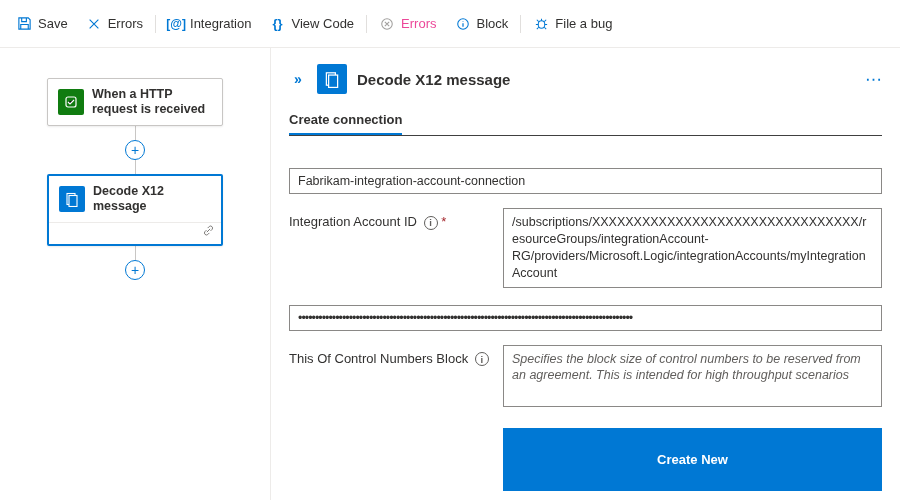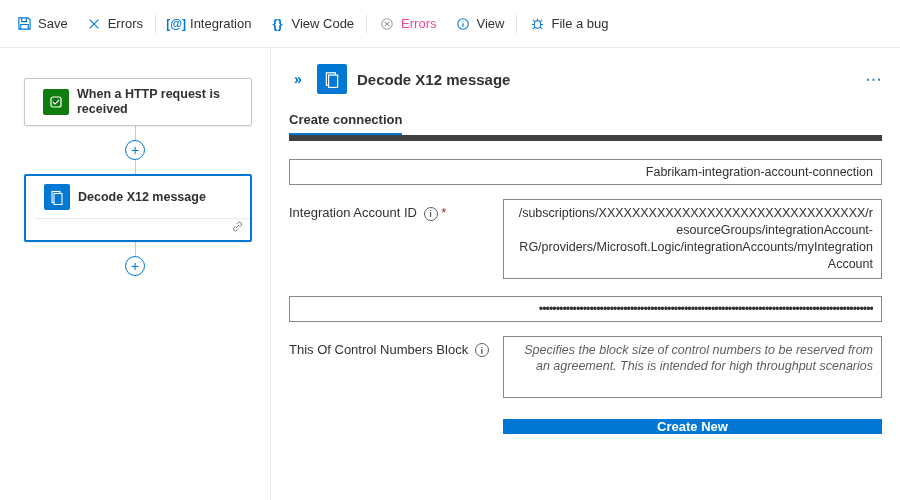--- a/index.html
+++ b/index.html
@@ -4,49 +4,49 @@
 <style>
   * { box-sizing: border-box; margin: 0; padding: 0; font-family: 'Segoe UI', Arial, sans-serif; }
   body { width: 900px; height: 500px; overflow: hidden; background: #fff; font-size: 13px; color: #323130; }
   .toolbar { display: flex; align-items: center; height: 48px; padding: 0 8px; gap: 2px; border-bottom: 1px solid #edebe9; }
   .tb-item { display: flex; align-items: center; gap: 6px; padding: 4px 8px; cursor: pointer; border-radius: 2px; }
   .tb-item.disabled { color: #ec4899; cursor: default; }
   .tb-sep { width: 1px; height: 18px; background: #e1dfdd; margin: 0 2px; }
   .icon { display: inline-flex; width: 16px; height: 16px; align-items: center; justify-content: center; }
   .main { display: flex; height: calc(500px - 36px); }
   .canvas { width: 270px; padding: 30px 24px; background: #fff; position: relative; }
-  .node { width: 228px; border: 1px solid #c8c6c4; border-radius: 2px; background: #fff; box-shadow: 0 1px 2px rgba(0,0,0,.08); margin: 0 auto; position: relative; padding-left: 8px; }
+  .node { width: 176px; border: 1px solid #c8c6c4; border-radius: 2px; background: #fff; box-shadow: 0 1px 2px rgba(0,0,0,.08); margin: 0 auto; position: relative; }
   .node.selected { border: 2px solid #0078d4; }
   .node-head { display: flex; align-items: center; gap: 8px; padding: 8px 10px; }
   .node-icon { width: 26px; height: 26px; border-radius: 2px; display: flex; align-items: center; justify-content: center; flex-shrink: 0; }
   .node-icon.green { background: #107c10; }
   .node-icon.blue { background: #0078d4; }
   .node-title { font-weight: 600; font-size: 12.5px; line-height: 1.2; }
   .node-body { height: 22px; border-top: 1px solid #edebe9; position: relative; }
   .node-link-icon { position: absolute; right: 6px; bottom: 4px; color: #797775; }
   .connector { display: flex; flex-direction: column; align-items: center; margin: 0 auto; }
   .conn-line { width: 1px; height: 14px; background: #c8c6c4; }
   .add-btn { width: 20px; height: 20px; border: 1px solid #0078d4; border-radius: 50%; background: #fff; color: #0078d4; display: flex; align-items: center; justify-content: center; font-size: 14px; cursor: pointer; line-height: 1; }
   .panel { flex: 1; border-left: 1px solid #edebe9; display: flex; flex-direction: column; padding: 16px 18px 12px 18px; overflow: auto; }
   .panel-header { display: flex; align-items: center; gap: 10px; margin-bottom: 18px; }
   .collapse { color: #0078d4; font-size: 14px; cursor: pointer; width: 18px; height: 18px; display: flex; align-items: center; justify-content: center; font-weight:700; }
   .panel-title { font-weight: 600; font-size: 15px; }
   .panel-more { margin-left: auto; color: #0078d4; font-size: 17px; cursor: pointer; }
-  .section-tabs { display: flex; gap: 16px; border-bottom: 6px solid #404040; margin-bottom: 18px; }
+  .section-tabs { display: flex; gap: 16px; border-bottom: 1px solid #404040; margin-bottom: 32px; }
   .tab { padding-bottom: 6px; font-weight: 600; font-size: 13px; border-bottom: 2px solid transparent; }
   .tab.active { border-bottom-color: #0078d4; }
   .form-row { display: flex; gap: 14px; margin-bottom: 14px; align-items: flex-start; }
   .form-label { width: 200px; padding-top: 6px; font-size: 13px; }
   .req { color: #a4262c; }
   .info-icon { display: inline-flex; width: 14px; height: 14px; border: 1px solid #605e5c; border-radius: 50%; align-items: center; justify-content: center; font-size: 9.5px; color: #605e5c; margin-left: 3px; font-weight: 600; }
   .form-control { flex: 1; }
-  .form-control input, .form-control textarea { width: 100%; padding: 5px 8px; border: 1px solid #8a8886; font-size: 12.5px; font-family: inherit; color: #323130; text-align: right; }
+  .form-control input, .form-control textarea { width: 100%; padding: 5px 8px; border: 1px solid #8a8886; font-size: 12.5px; font-family: inherit; color: #323130; }
   .form-control textarea { resize: none; line-height: 1.35; }
   .form-control input::placeholder, .form-control textarea::placeholder { color: #605e5c; font-style: italic; }
-  .btn-primary { background: #0078d4; color: #fff; border: none; padding: 0 18px; font-size: 13px; font-weight: 600; cursor: pointer; margin-left: 214px; margin-top: 4px; }
+  .btn-primary { background: #0078d4; color: #fff; border: none; padding: 24px 18px; font-size: 13px; font-weight: 600; cursor: pointer; margin-left: 214px; margin-top: 4px; }
 </style>
 </head>
 <body>
 
 <div class="toolbar">
   <div class="tb-item">
     <span class="icon">
         <svg width="15" height="15" viewBox="0 0 16 16">
           <path fill="none" stroke="#0078d4" stroke-width="1.2" d="M2 2h10l2 2v10H2z M5 2v4h5V2 M4 14v-5h8v5"></path>
         </svg>
@@ -80,21 +80,21 @@
       </span>
     <span>Errors</span>
   </div>
   <div class="tb-item">
     <span class="icon">
         <svg width="14" height="14" viewBox="0 0 16 16">
           <circle cx="8" cy="8" r="6" fill="none" stroke="#0078d4" stroke-width="1.2"></circle>
           <path stroke="#0078d4" stroke-width="1.4" d="M8 7v4M8 4.5v.5"></path>
         </svg>
       </span>
-    <span>View</span>
+    <span>Block</span>
   </div>
   <div class="tb-sep"></div>
   <div class="tb-item">
     <span class="icon">
         <svg width="15" height="15" viewBox="0 0 16 16">
           <ellipse cx="8" cy="9" rx="3.5" ry="4" fill="none" stroke="#0078d4" stroke-width="1.1"></ellipse>
           <path stroke="#0078d4" stroke-width="1.1" d="M8 5v-2M4.5 9H2M11.5 9H14M5 6L3 4M11 6l2-2M5 12l-2 2M11 12l2 2"></path>
         </svg>
       </span>
     <span>File a bug</span>

